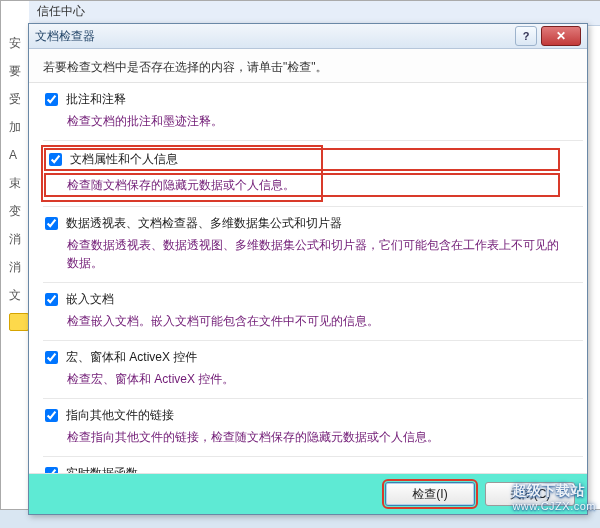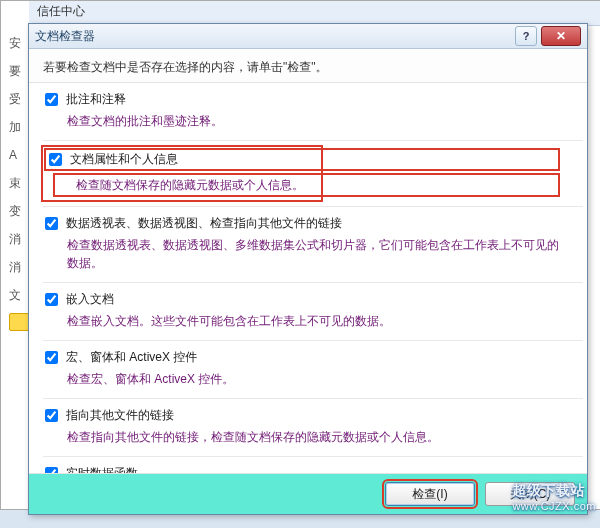--- a/index.html
+++ b/index.html
@@ -130,21 +130,21 @@
     color: #701a75;
     line-height: 1.5;
   }
   .highlight .item-head,
   .highlight .item-desc {
     outline: 2px solid #d93a2a;
     outline-offset: -1px;
     padding: 2px 4px;
     margin-left: 0px;
   }
-  .highlight .item-desc { margin-left: 9px; padding-left: 22px; }
+  .highlight .item-desc { margin-left: 0; padding-left: 22px; }
   .highlight { position: relative; }
   .highlight-box {
     position: absolute;
     left: -2px; right: 260px;
     top: 4px; bottom: 4px;
     border: 2px solid #d93a2a;
     pointer-events: none;
   }
 
   .dlg-buttons {
@@ -236,30 +236,30 @@
         <div class="item-head">
           <input type="checkbox" checked="" style="">
           <span class="item-title">文档属性和个人信息</span>
         </div>
         <div class="item-desc">检查随文档保存的隐藏元数据或个人信息。</div>
         <div class="highlight-box"></div>
       </div>
       <div class="item">
         <div class="item-head">
           <input type="checkbox" checked="" style="">
-          <span class="item-title">数据透视表、数据透视图、检查指向其他文件的链接</span>
+          <span class="item-title">数据透视表、文档检查器、多维数据集公式和切片器</span>
         </div>
         <div class="item-desc">检查数据透视表、数据透视图、多维数据集公式和切片器，它们可能包含在工作表上不可见的数据。</div>
       </div>
       <div class="item">
         <div class="item-head">
           <input type="checkbox" checked="" style="">
           <span class="item-title">嵌入文档</span>
         </div>
-        <div class="item-desc">检查嵌入文档。这些文件可能包含在工作表上不可见的数据。</div>
+        <div class="item-desc">检查嵌入文档。嵌入文档可能包含在文件中不可见的信息。</div>
       </div>
       <div class="item">
         <div class="item-head">
           <input type="checkbox" checked="" style="">
           <span class="item-title">宏、窗体和 ActiveX 控件</span>
         </div>
         <div class="item-desc">检查宏、窗体和 ActiveX 控件。</div>
       </div>
       <div class="item">
         <div class="item-head">

